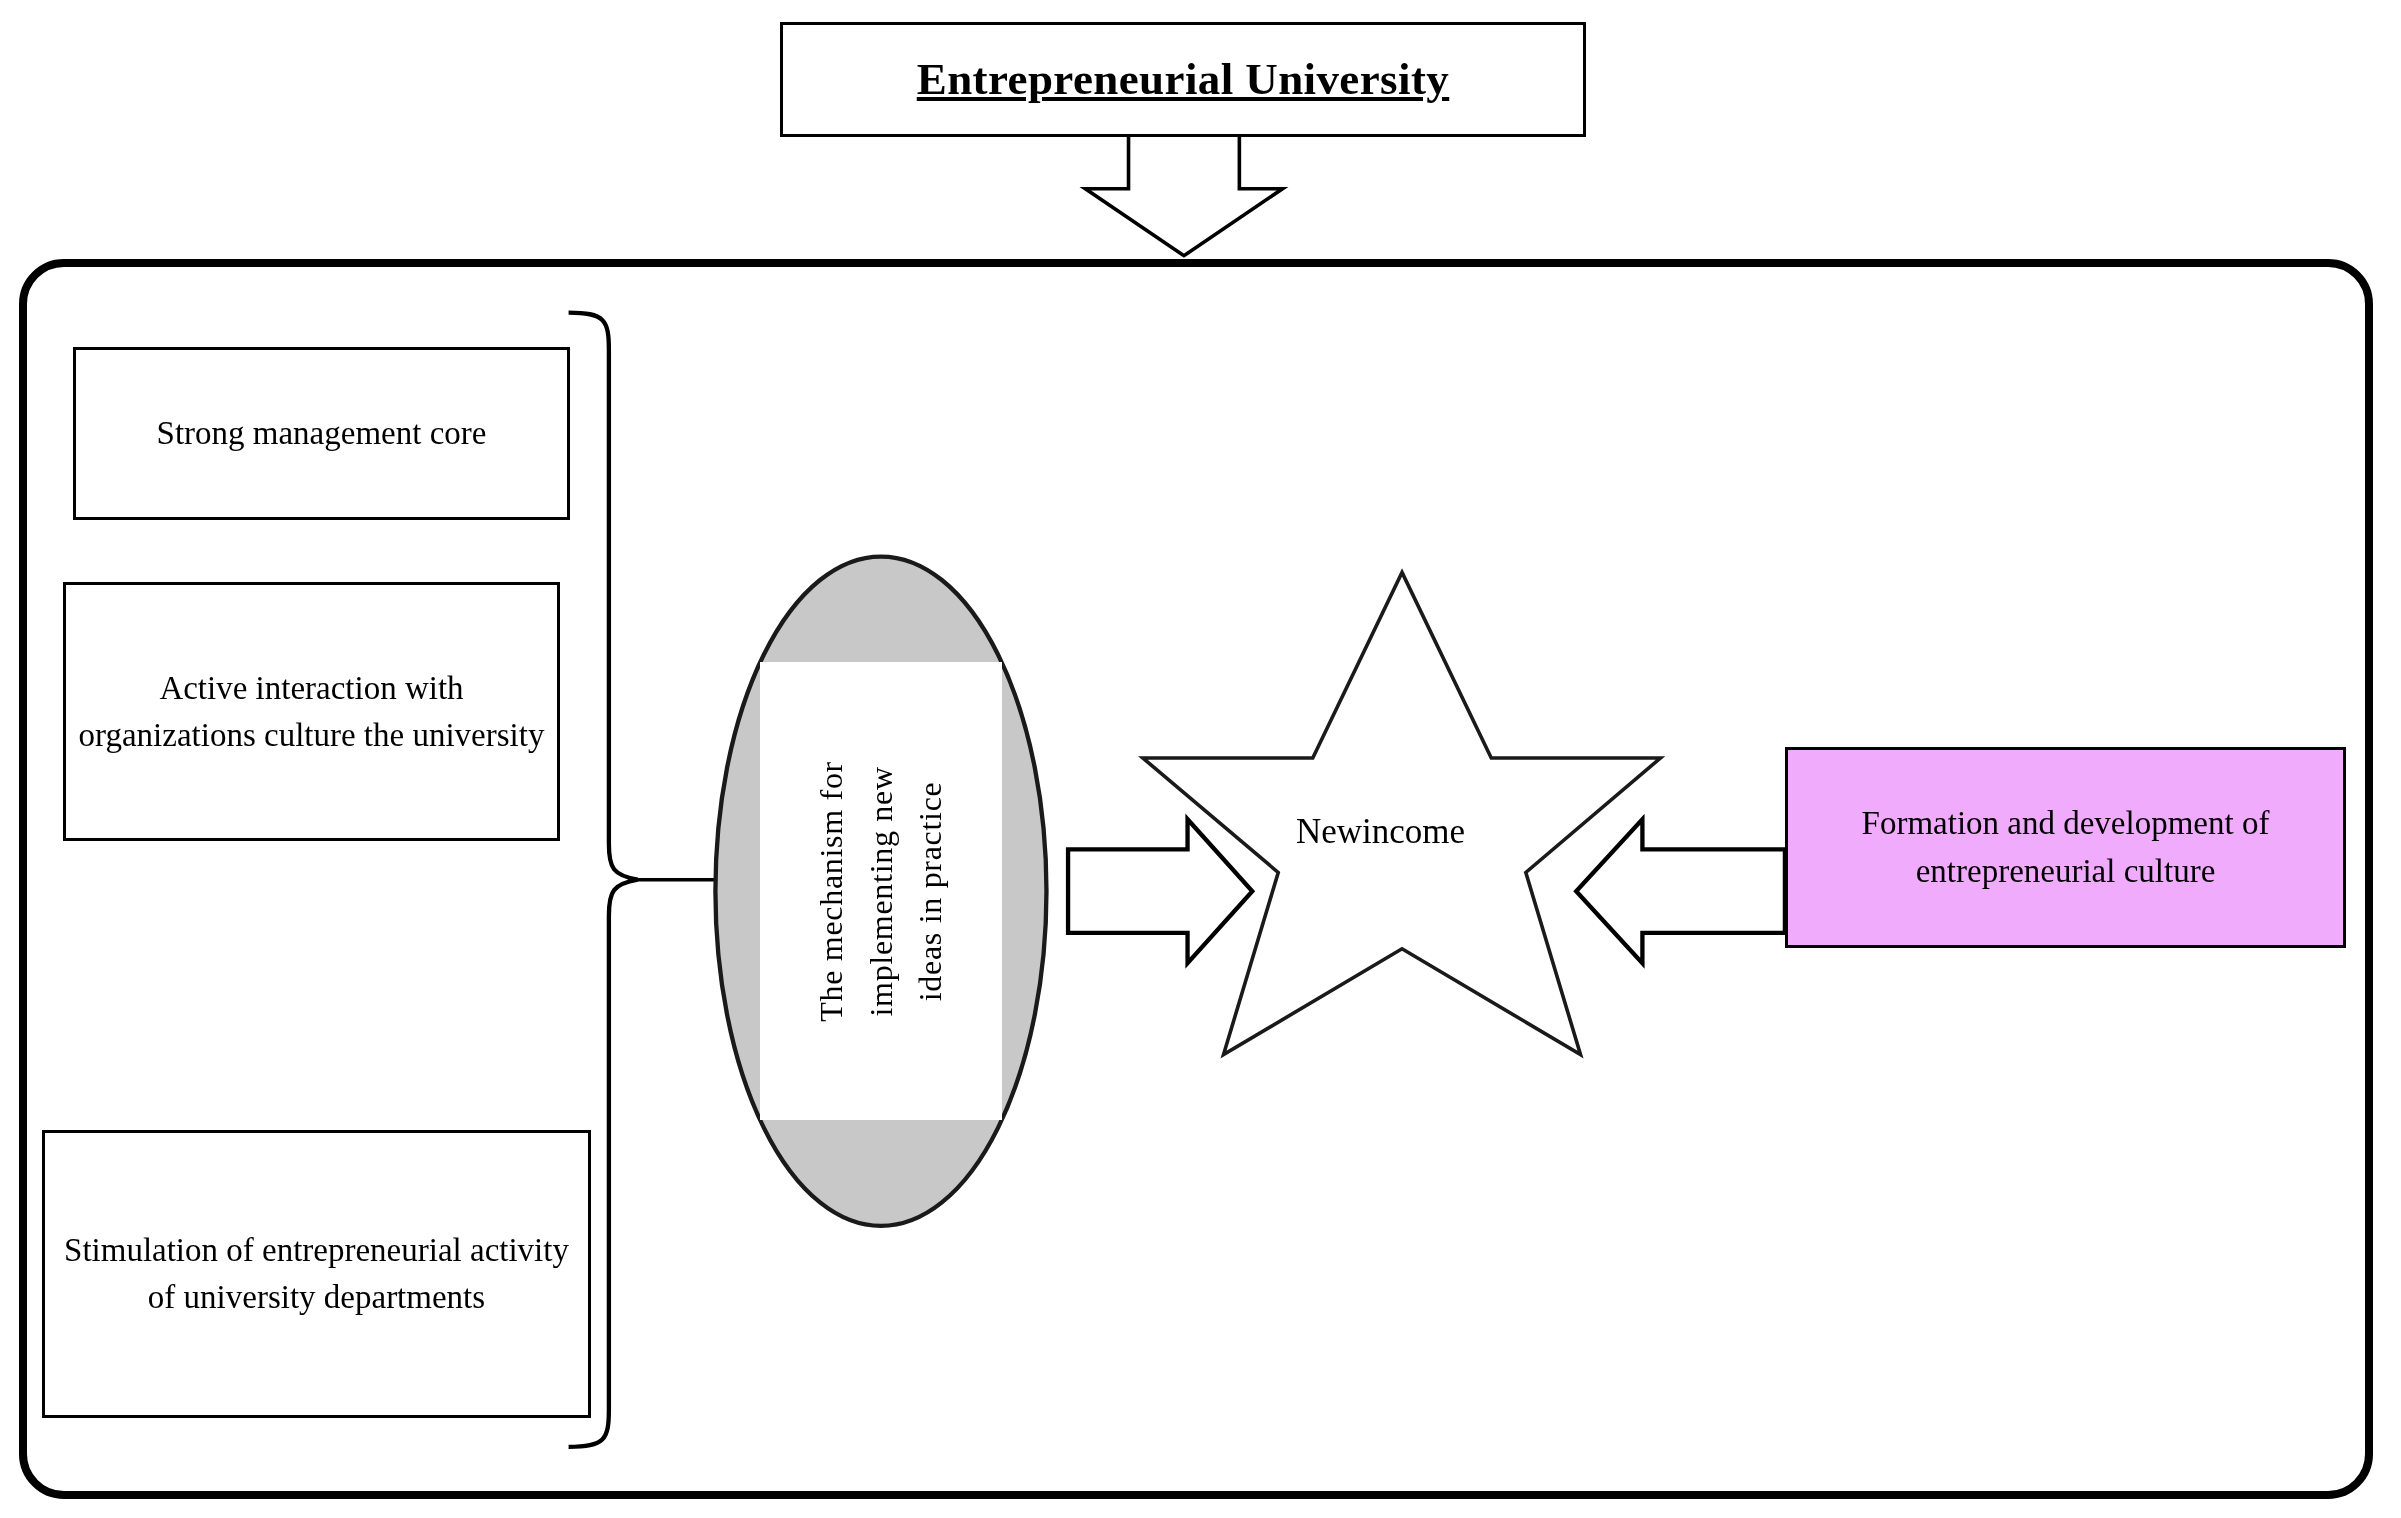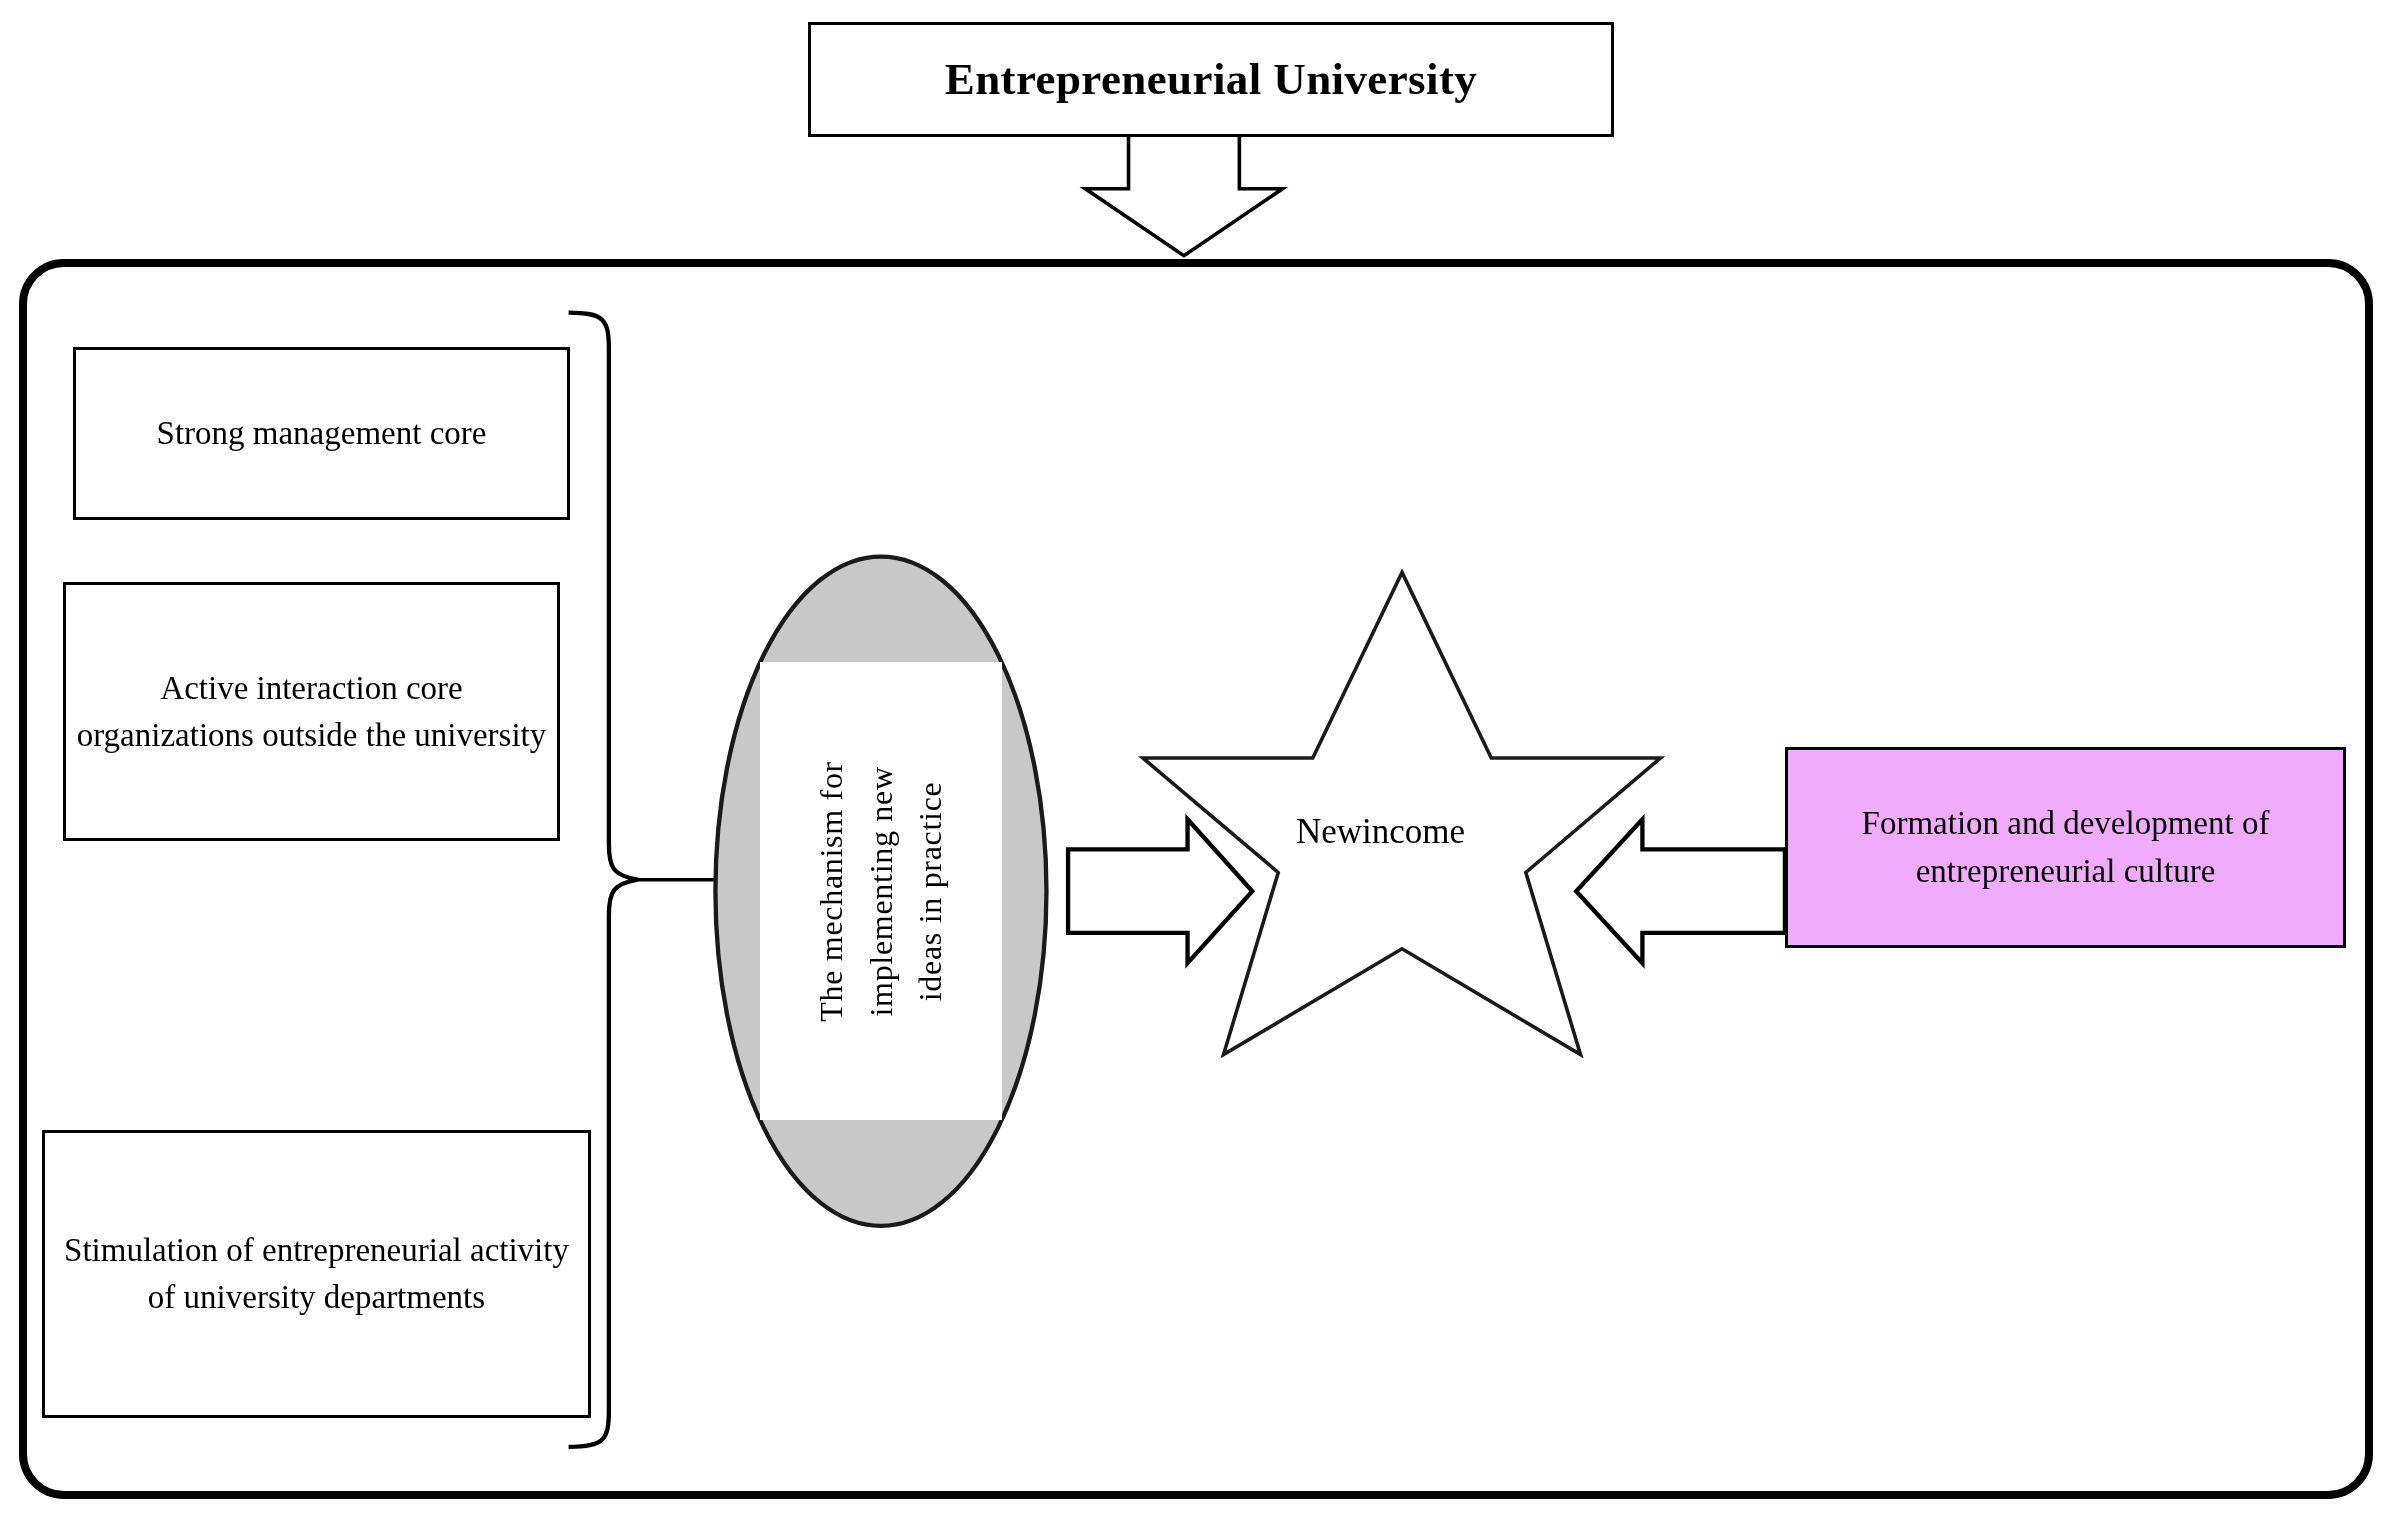--- a/index.html
+++ b/index.html
@@ -13,30 +13,31 @@
     height: 1519px;
     background: #ffffff;
     overflow: hidden;
     font-family: "Liberation Serif", "DejaVu Serif", serif;
     color: #000000;
   }
 
   
   .title-box {
     position: absolute;
-    left: 808px;
+    left: 780px;
     top: 21.6px;
     width: 806px;
     height: 115px;
     border: 3.6px solid #000000;
     background: #ffffff;
     display: flex;
     align-items: center;
     justify-content: center;
     box-sizing: border-box;
+    text-decoration: underline;
   }
   .title-box .label {
     font-size: 45px;
     font-weight: bold;
     letter-spacing: 0.4px;
     white-space: nowrap;
     line-height: 1;
   }
 
   
@@ -153,21 +154,21 @@
   <div class="title-box">
     <span class="label">Entrepreneurial University</span>
   </div>
 
   <div class="outer-frame"></div>
 
   <div class="feature-box" id="feature-0">
     <span class="label">Strong management core</span>
   </div>
   <div class="feature-box" id="feature-1">
-    <span class="label">Active interaction core organizations outside the university</span>
+    <span class="label">Active interaction with organizations culture the university</span>
   </div>
   <div class="feature-box" id="feature-3">
     <span class="label">Stimulation of entrepreneurial activity of university departments</span>
   </div>
 
   <div id="right-box">
     <span class="label">Formation and development of entrepreneurial culture</span>
   </div>
 
   <svg id="overlay" viewBox="0 0 3336 2110">

